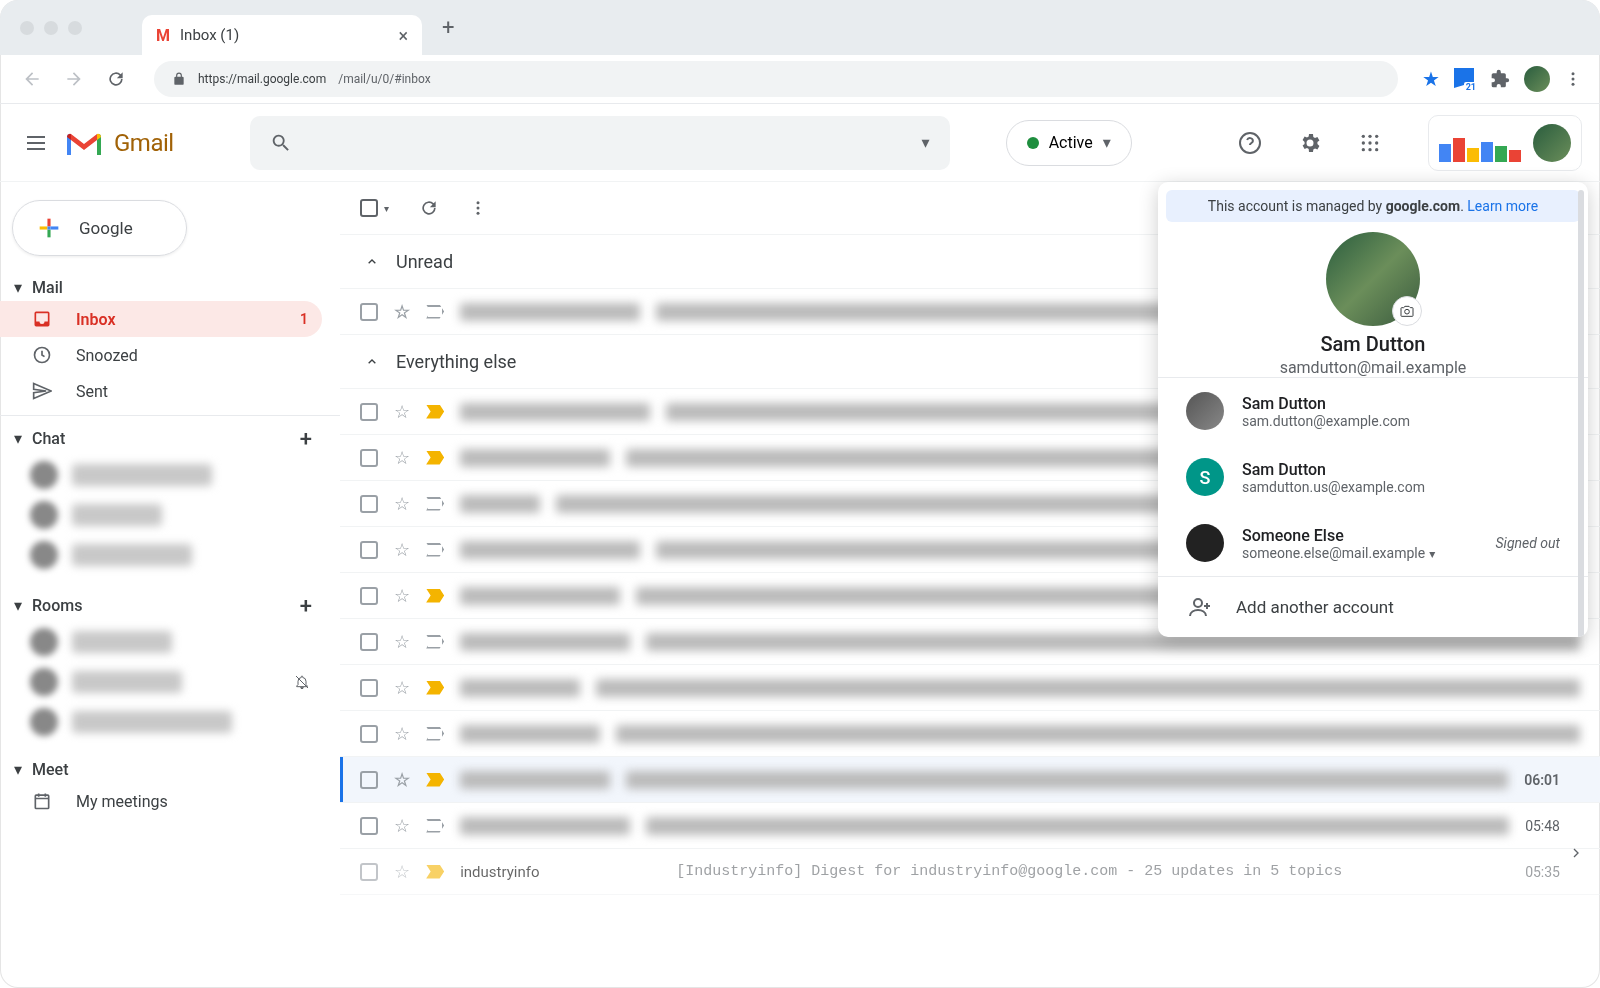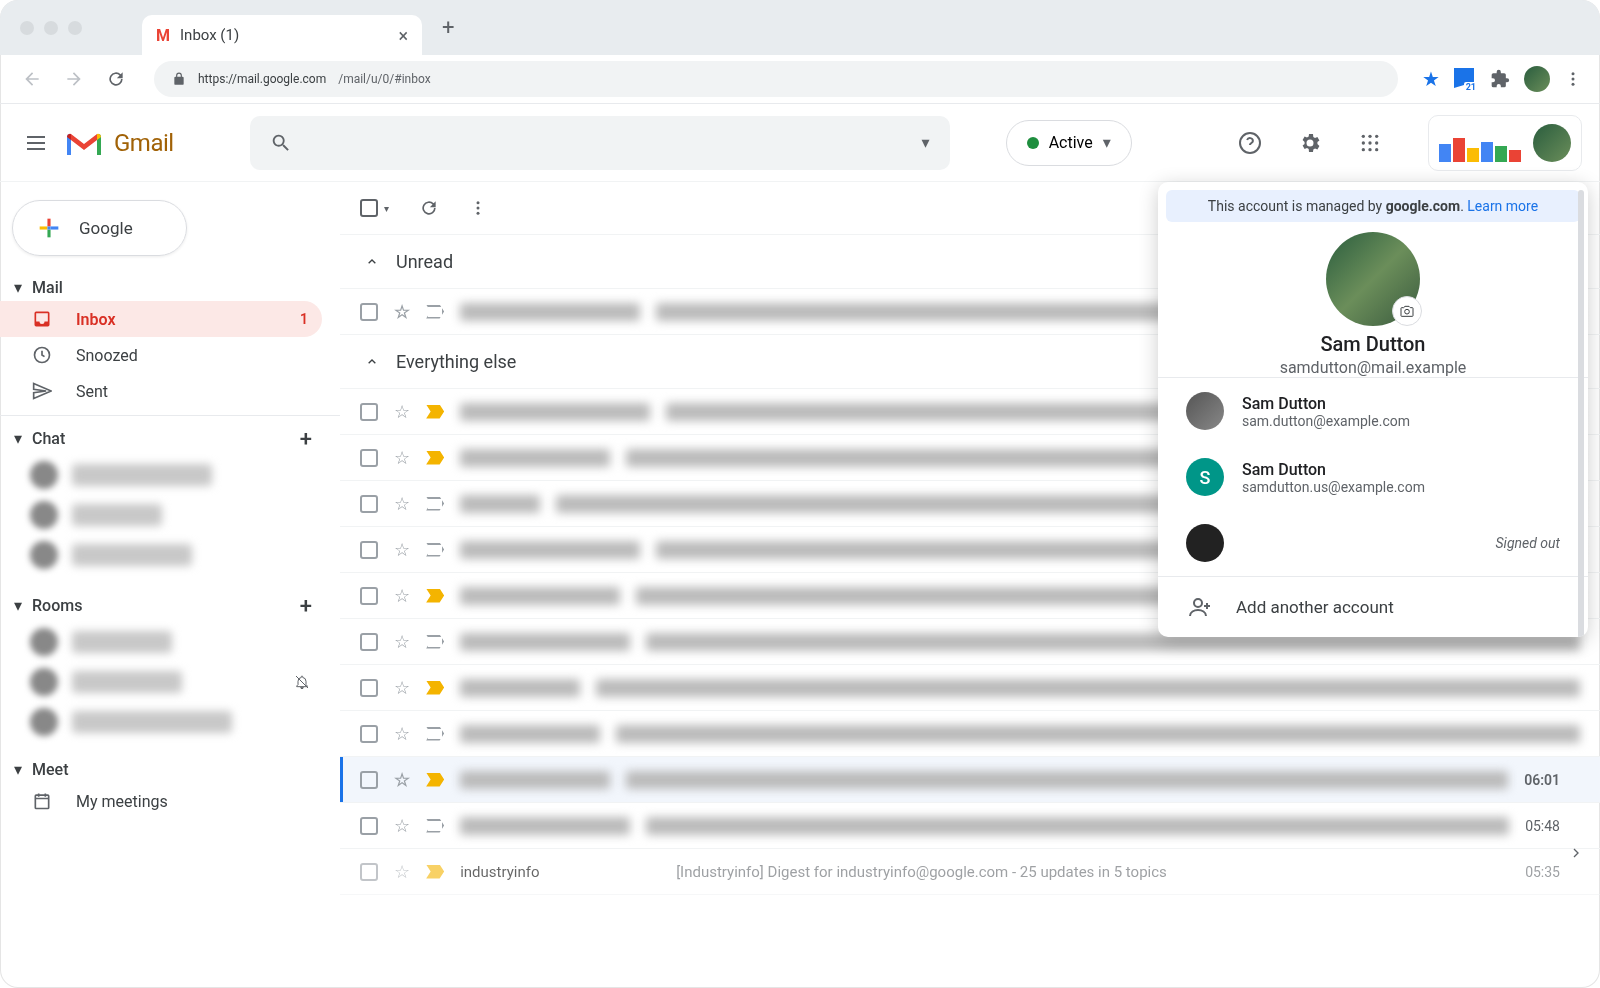--- a/index.html
+++ b/index.html
@@ -442,21 +442,21 @@
         <span class="imp g"></span>
         <div class="sender blur" style="width:170px;"></div>
         <div class="subj blur" style="width:520px;"></div>
         <span class="time">05:48</span>
       </div>
     <div class="erow" style="opacity:0.6;">
         <div class="cb2"></div>
         <span class="star">☆</span>
         <span class="imp y"></span>
         <div class="sender" style="width:200px;color:#000000;">industryinfo</div>
-        <div class="subj" style="color:#5f6368;">[Industryinfo] Digest for industryinfo@google.com - 25 updates in 5 topics</div>
+        <div class="subj" style="color:#5f6368;font-family:Liberation Mono, monospace;">[Industryinfo] Digest for industryinfo@google.com - 25 updates in 5 topics</div>
         <span class="time">05:35</span>
       </div>
 
     <div class="sidechev">
       <svg width="16" height="16" viewBox="0 0 24 24">
           <path d="M9 6l6 6-6 6" stroke="currentColor" stroke-width="2" fill="none"></path>
         </svg>
     </div>
 
     <div class="popover">
@@ -484,20 +484,24 @@
       </div>
       <div class="accrow">
         <div class="accav t">S</div>
         <div class="accinfo">
             <div class="n">Sam Dutton</div>
             <div class="e">samdutton.us@example.com</div>
           </div>
       </div>
       <div class="accrow">
         <div class="accav d"></div>
+        <div class="accinfo">
+            <div class="n">Someone Else</div>
+            <div class="e"><span>someone.else@mail.example</span><span class="chev">▾</span></div>
+          </div>
         <div class="signedout">Signed out</div>
       </div>
       <div class="divline"></div>
       <div class="addrow">
         <span>
           <svg width="24" height="24" viewBox="0 0 24 24">
               <circle cx="10" cy="8" r="4" fill="none" stroke="#5f6368" stroke-width="2"></circle>
               <path d="M2 21c0-4 4-6 8-6s8 2 8 6M19 8v6M16 11h6" stroke="#5f6368" stroke-width="2" fill="none"></path>
             </svg>
         </span>

